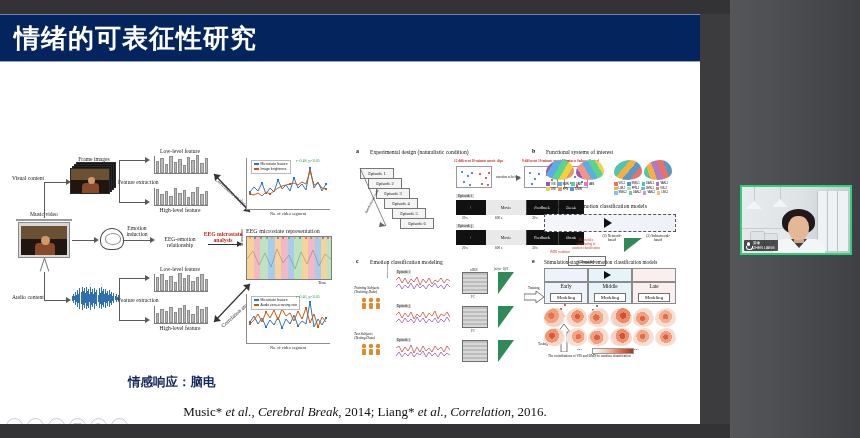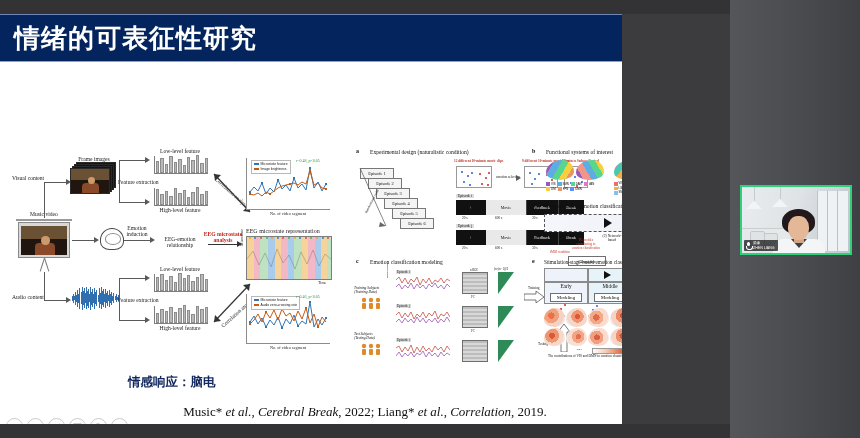--- a/index.html
+++ b/index.html
@@ -6,21 +6,21 @@
   body{width:860px;height:438px;overflow:hidden;font-family:"Liberation Sans",sans-serif;}
   #root{position:relative;width:860px;height:438px;background:#3c3c3e;}
 
   
   .topstrip{position:absolute;left:0;top:0;width:730px;height:14px;background:#333335;}
   .rightpane{position:absolute;left:730px;top:0;width:130px;height:438px;
              background:linear-gradient(90deg,#55565a 0%,#4c4d51 45%,#3f4043 100%);}
   .bottomstrip{position:absolute;left:0;top:424px;width:730px;height:14px;background:#333335;}
 
   
-  .slide{position:absolute;left:0;top:14px;width:622px;height:410px;background:#ffffff;overflow:hidden;}
+  .slide{position:absolute;left:0;top:14px;width:700px;height:410px;background:#ffffff;overflow:hidden;}
 
   .titlebar{position:absolute;left:0;top:0;width:730px;height:48px;background:#03245c;
             border-top:1px solid #6d86b5;border-bottom:1px solid #8fa2c6;box-sizing:border-box;}
   .titlebar .ttl{position:absolute;left:14px;top:6px;font-size:26px;font-weight:bold;color:#ffffff;
                  letter-spacing:1px;white-space:nowrap;}
 
   .subtitle{position:absolute;left:0;top:74px;width:730px;text-align:center;font-size:22px;
             font-weight:bold;white-space:nowrap;letter-spacing:.5px;}
   .sb-blue{color:#15278c;}
   .sb-red{color:#c00000;}
@@ -752,21 +752,21 @@
         <div style="position:absolute;left:240px;top:202px;width:40px;height:4px;background:linear-gradient(90deg,#ffffff,#f6c9b0,#e8734a,#b52d12);border:.5px solid #999;"></div>
         <div class="pl" style="left:224px;top:202px;font-size:2.8px;">-0.01</div>
         <div class="pl" style="left:282px;top:202px;font-size:2.8px;">0.01</div>
         <div class="pl" style="left:196px;top:208px;font-size:3.4px;">The contributions of VIS and DMN to emotion classification</div>
       </div>
     </div>
 
     <div class="cap capL">情感响应：脑电</div>
 
     <div class="cite">
-      <span>Music* </span><i>et al.</i><span>, </span><i>Cerebral Break</i><span>, 2022; Liang* </span><i>et al.</i><span>, </span><i>Correlation</i><span>, 2019.</span>
+      <span>Music* </span><i>et al.</i><span>, </span><i>Cerebral Break</i><span>, 2014; Liang* </span><i>et al.</i><span>, </span><i>Correlation</i><span>, 2016.</span>
     </div>
 
     <div class="toolbar">
       <div class="tbtn">
         <svg width="7" height="7" viewBox="0 0 7 7">
           <polygon points="5,1 5,6 1.5,3.5" fill="#c2c2c2"></polygon>
         </svg>
       </div>
       <div class="tbtn">
         <svg width="7" height="7" viewBox="0 0 7 7">

